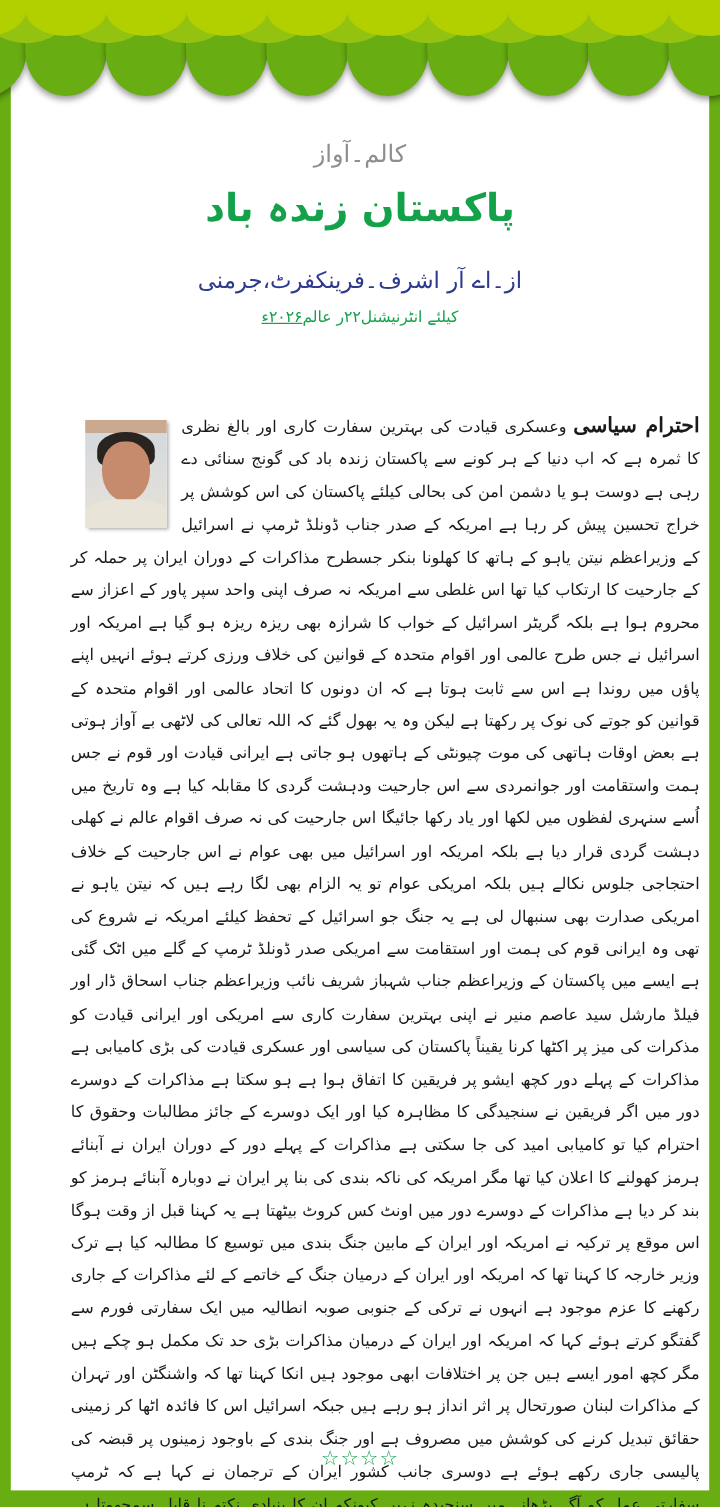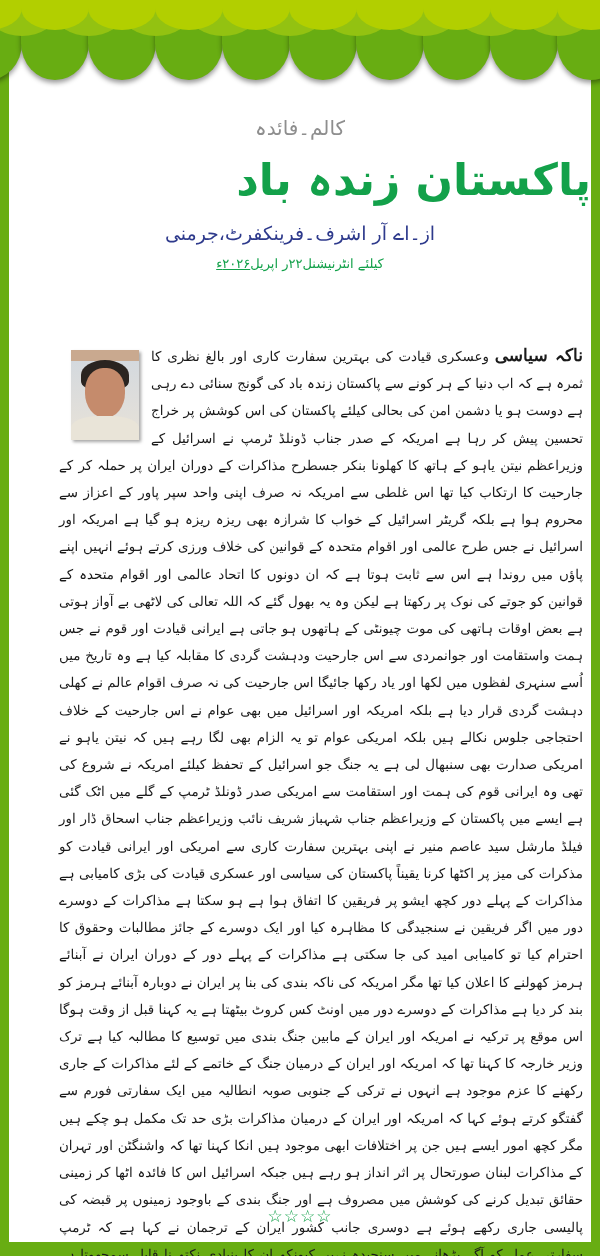--- a/index.html
+++ b/index.html
@@ -34,21 +34,21 @@
   .panel-scallops .top-b { position: absolute; left: -46px; top: -14px; display: flex; }
   .panel-scallops .top-b span { flex: 0 0 68px; height: 44px; margin-right: -1px; background: #b2cf00; border-radius: 0 0 50% 50%; }
 
   .column-label {
     position: absolute; top: 72px; left: 0; width: 100%;
     text-align: center; color: #8e8e8e; font-size: 20px;
     font-family: "DejaVu Sans", sans-serif; direction: rtl;
   }
   .headline {
     position: absolute; top: 110px; left: 0; width: 100%;
-    text-align: right; color: #13a14a; font-size: 44px; font-weight: bold;
+    text-align: center; color: #13a14a; font-size: 32px; font-weight: bold;
     direction: rtl; font-family: "DejaVu Sans", sans-serif;
   }
   .byline {
     position: absolute; top: 178px; left: 0; width: 100%;
     text-align: center; color: #2e3a8c; font-size: 19px; direction: rtl;
     font-family: "DejaVu Serif", serif;
   }
   .dateline {
     position: absolute; top: 212px; left: 0; width: 100%;
     text-align: center; color: #13a14a; font-size: 13px; direction: rtl;
@@ -133,31 +133,31 @@
         <span></span>
         <span></span>
         <span></span>
         <span></span>
         <span></span>
         <span></span>
         <span></span>
     </div>
   </div>
 
-  <div class="column-label">کالم۔فائدہ</div>
+  <div class="column-label">کالم۔آواز</div>
   <h1 class="headline" style="margin:0;">پاکستان زندہ باد</h1>
   <div class="byline">از۔اے آر اشرف۔فرینکفرٹ،جرمنی</div>
   <div class="dateline">
-    <span>کیلئے انٹرنیشنل</span><span>۲۲ر اپریل</span><span class="year">۲۰۲۶ء</span>
+    <span>کیلئے انٹرنیشنل</span><span>۲۲ر عالم</span><span class="year">۲۰۲۶ء</span>
   </div>
 
   <div class="body-text">
     <div class="photo">
       <div class="hair"></div>
         <div class="face"></div>
         <div class="shirt"></div>
     </div>
-    <span class="lead">ناکہ سیاسی</span>
+    <span class="lead">احترام سیاسی</span>
     <span>وعسکری قیادت کی بہترین سفارت کاری اور بالغ نظری کا ثمرہ ہے کہ اب دنیا کے ہر کونے سے پاکستان زندہ باد کی گونج سنائی دے رہی ہے دوست ہو یا دشمن امن کی بحالی کیلئے پاکستان کی اس کوشش پر خراج تحسین پیش کر رہا ہے امریکہ کے صدر جناب ڈونلڈ ٹرمپ نے اسرائیل کے وزیراعظم نیتن یاہو کے ہاتھ کا کھلونا بنکر جسطرح مذاکرات کے دوران ایران پر حملہ کر کے جارحیت کا ارتکاب کیا تھا اس غلطی سے امریکہ نہ صرف اپنی واحد سپر پاور کے اعزاز سے محروم ہوا ہے بلکہ گریٹر اسرائیل کے خواب کا شرازہ بھی ریزہ ریزہ ہو گیا ہے امریکہ اور اسرائیل نے جس طرح عالمی اور اقوام متحدہ کے قوانین کی خلاف ورزی کرتے ہوئے انہیں اپنے پاؤں میں روندا ہے اس سے ثابت ہوتا ہے کہ ان دونوں کا اتحاد عالمی اور اقوام متحدہ کے قوانین کو جوتے کی نوک پر رکھتا ہے لیکن وہ یہ بھول گئے کہ اللہ تعالی کی لاٹھی بے آواز ہوتی ہے بعض اوقات ہاتھی کی موت چیونٹی کے ہاتھوں ہو جاتی ہے ایرانی قیادت اور قوم نے جس ہمت واستقامت اور جوانمردی سے اس جارحیت ودہشت گردی کا مقابلہ کیا ہے وہ تاریخ میں اُسے سنہری لفظوں میں لکھا اور یاد رکھا جائیگا اس جارحیت کی نہ صرف اقوام عالم نے کھلی دہشت گردی قرار دیا ہے بلکہ امریکہ اور اسرائیل میں بھی عوام نے اس جارحیت کے خلاف احتجاجی جلوس نکالے ہیں بلکہ امریکی عوام تو یہ الزام بھی لگا رہے ہیں کہ نیتن یاہو نے امریکی صدارت بھی سنبھال لی ہے یہ جنگ جو اسرائیل کے تحفظ کیلئے امریکہ نے شروع کی تھی وہ ایرانی قوم کی ہمت اور استقامت سے امریکی صدر ڈونلڈ ٹرمپ کے گلے میں اٹک گئی ہے ایسے میں پاکستان کے وزیراعظم جناب شہباز شریف نائب وزیراعظم جناب اسحاق ڈار اور فیلڈ مارشل سید عاصم منیر نے اپنی بہترین سفارت کاری سے امریکی اور ایرانی قیادت کو مذکرات کی میز پر اکٹھا کرنا یقیناً پاکستان کی سیاسی اور عسکری قیادت کی بڑی کامیابی ہے مذاکرات کے پہلے دور کچھ ایشو پر فریقین کا اتفاق ہوا ہے ہو سکتا ہے مذاکرات کے دوسرے دور میں اگر فریقین نے سنجیدگی کا مظاہرہ کیا اور ایک دوسرے کے جائز مطالبات وحقوق کا احترام کیا تو کامیابی امید کی جا سکتی ہے مذاکرات کے پہلے دور کے دوران ایران نے آبنائے ہرمز کھولنے کا اعلان کیا تھا مگر امریکہ کی ناکہ بندی کی بنا پر ایران نے دوبارہ آبنائے ہرمز کو بند کر دیا ہے مذاکرات کے دوسرے دور میں اونٹ کس کروٹ بیٹھتا ہے یہ کہنا قبل از وقت ہوگا اس موقع پر ترکیہ نے امریکہ اور ایران کے مابین جنگ بندی میں توسیع کا مطالبہ کیا ہے ترک وزیر خارجہ کا کہنا تھا کہ امریکہ اور ایران کے درمیان جنگ کے خاتمے کے لئے مذاکرات کے جاری رکھنے کا عزم موجود ہے انہوں نے ترکی کے جنوبی صوبہ انطالیہ میں ایک سفارتی فورم سے گفتگو کرتے ہوئے کہا کہ امریکہ اور ایران کے درمیان مذاکرات بڑی حد تک مکمل ہو چکے ہیں مگر کچھ امور ایسے ہیں جن پر اختلافات ابھی موجود ہیں انکا کہنا تھا کہ واشنگٹن اور تہران کے مذاکرات لبنان صورتحال پر اثر انداز ہو رہے ہیں جبکہ اسرائیل اس کا فائدہ اٹھا کر زمینی حقائق تبدیل کرنے کی کوشش میں مصروف ہے اور جنگ بندی کے باوجود زمینوں پر قبضہ کی پالیسی جاری رکھے ہوئے ہے دوسری جانب کشور ایران کے ترجمان نے کہا ہے کہ ٹرمپ سفارتی عمل کو آگے بڑھانے میں سنجیدہ نہیں کیونکہ ان کا بنیادی نکتہ نا قابل سمجھوتا ہے انکا کہنا تھا کہ وہ مذاکرات کیلئے پاکستان نہیں جا رہے جبکہ امریکی وفد چند گھنٹوں میں پاکستان پہنچ جائے گا چین نے ایرانی جہاز پر قبضے کرنے پر تشویش کا اظہار کیا ہے چینی وزارت خارجہ کے ترجمان نے کہا ہے کہ انہیں ایران کے کارگو بحری جہاز پر زبردستی امریکی قبضہ باعث تشویش ہے کیونکہ امریکہ اور ایران کے مذاکرات نازک مرحلے پر ہیں اس لئے فریقین کو جنگ بندی کے معاہدہ کی پاسداری کرتے ہوئے ذمے دارانہ انداز اپنا کر معاہدہ کی پابندی کرنا چاہیے اور چین اور اس سلسلہ میں اپنا تعمیری کردار جاری رکھے گا۔ پاکستان جس نیک نیتی سے ثالثی کا کردار ادا کر رہا ہے وہ پاکستان کی سیاسی اور عسکری قیادت اور پاکستانی قوم کے لئے باعث فخر ہے اللہ تعالی سے دعا ہے وہ ہمیں اس امن مشن میں کامیابی عطا فرمائے کیونکہ مذاکرات کی ناکامی کی صورت میں جنگ پھیل جائے گی اللہ دنیا کو تیسری جنگ عظیم کی تباہ کاریوں سے محفوظ رکھے آمین ثم آمین۔</span>
   </div>
 
   <div class="stars">☆☆☆☆</div>
 </div>
 
 </body></html>

